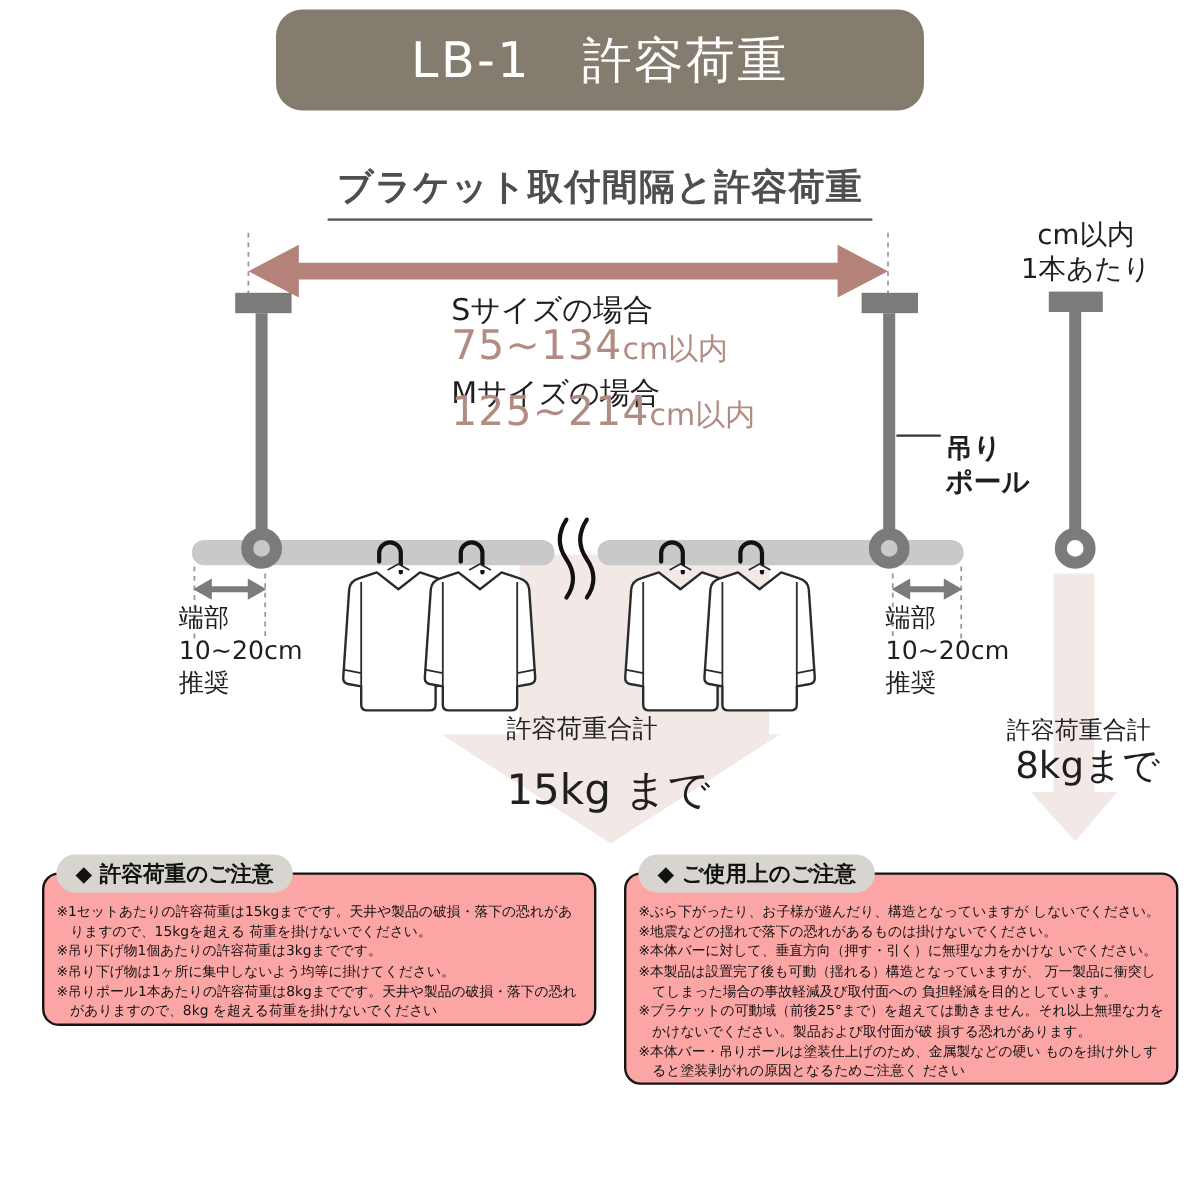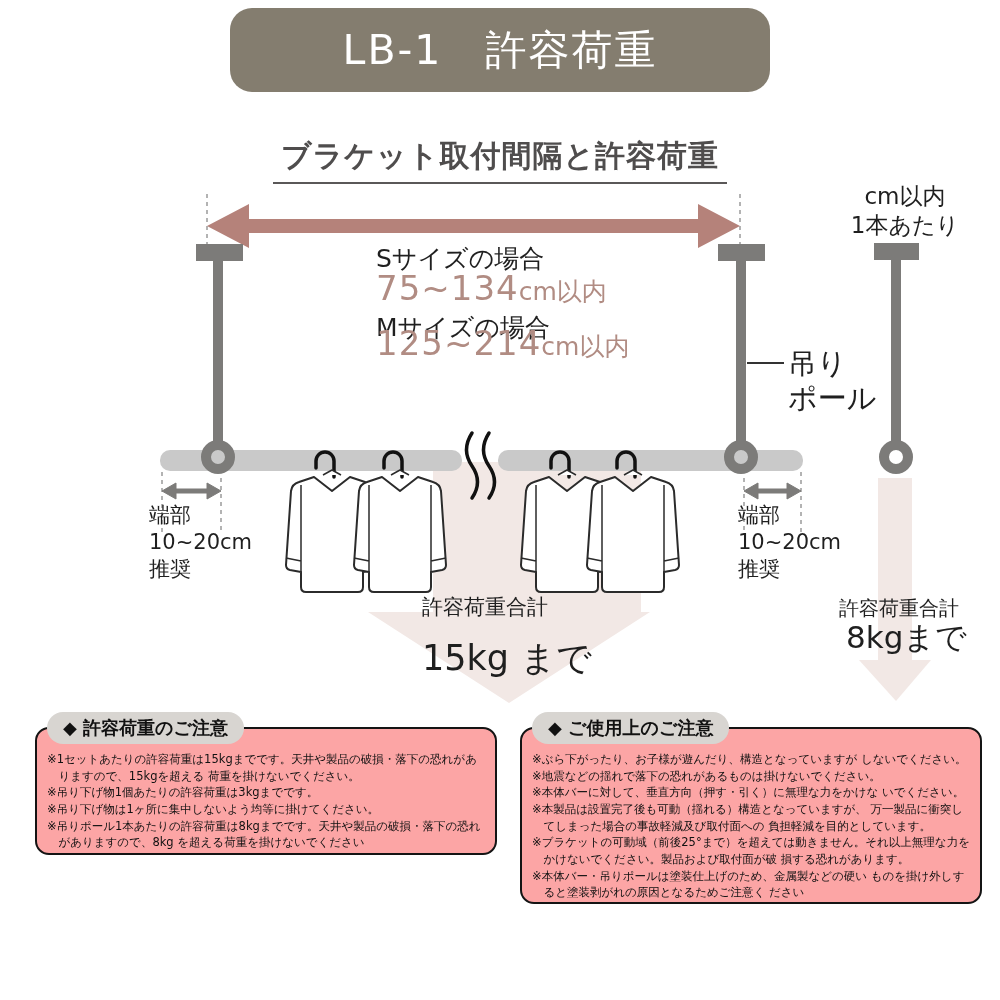--- a/index.html
+++ b/index.html
@@ -18,21 +18,21 @@
   
   svg.diagram { position:absolute; left:0; top:0; width:1000px; height:1000px; }
 
   
   .lbl { position:absolute; color:#1f1f1f; }
   .pre { white-space:pre-line; }
   .size-label { font-size:25px; }
   .size-range { font-size:34px; color:#b18c83; letter-spacing:1px; }
   .size-range .unit { font-size:25px; letter-spacing:0; }
   .pole-per-unit { left:843px; top:182px; width:124px; text-align:center; font-size:23px; line-height:1.25; }
-  .pole-label { left:788px; top:346px; font-size:29px; line-height:1.2; }
+  .pole-label { left:788px; top:361px; font-size:23px; line-height:1.2;font-weight:bold; }
   .edge-label { font-size:21px; line-height:1.28; }
   .load-label-mid  { left:422px; top:593px; font-size:21px; }
   .load-value-mid  { left:422px; top:635px; font-size:35px; }
   .load-label-pole { left:839px; top:595px; font-size:20px; }
   .load-value-pole { left:846px; top:617px; font-size:31px; }
 
   
   .note-box { position:absolute; background:#fca5a5; border:2.5px solid #141414; border-radius:14px; }
   .note-box .pill { position:absolute; top:-17px; left:10px; background:#d8d5d1; border-radius:17px;
                     padding:4px 16px; font-size:18px; font-weight:bold; color:#111; white-space:nowrap; }

